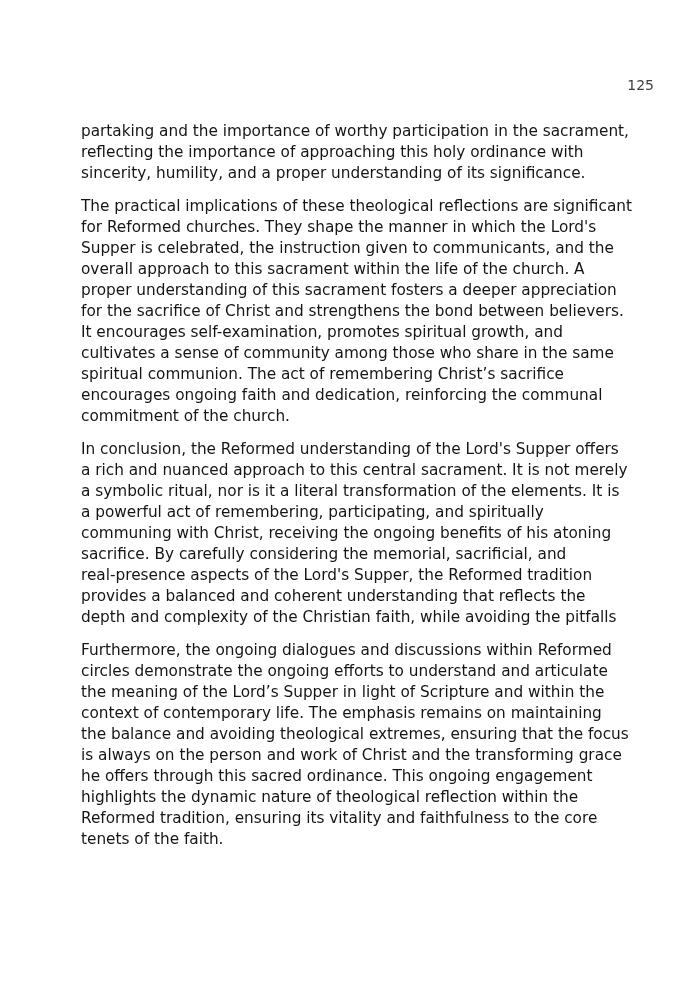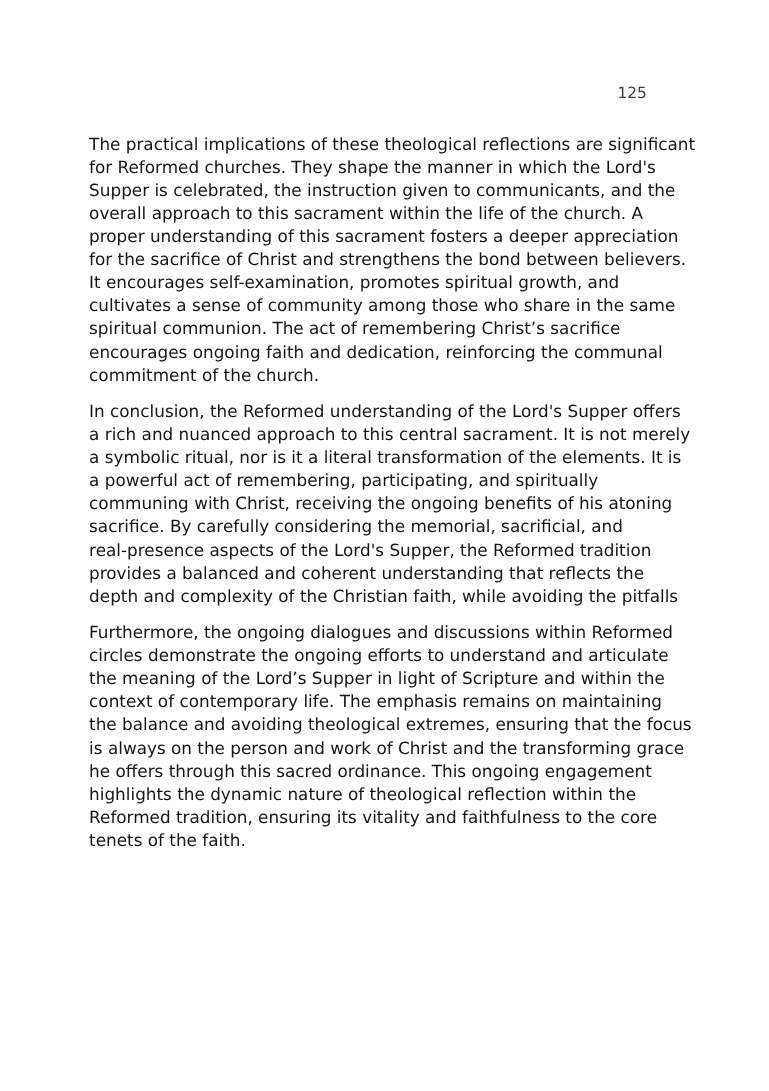--- a/index.html
+++ b/index.html
@@ -6,21 +6,21 @@
     margin: 0;
     padding: 0;
     background: #ffffff;
   }
   .page {
     position: relative;
     box-sizing: border-box;
     width: 699px;
     height: 992px;
     background: #ffffff;
-    padding: 78px 106px 0 81px;
+    padding: 78px 40px 0 81px;
     font-family: "DejaVu Sans", "Liberation Sans", sans-serif;
     color: #151515;
     overflow: hidden;
   }
   .page-number {
     text-align: right;
     padding-right: 5px;
     font-size: 14px;
     line-height: 14px;
     color: #3d3d3d;
@@ -35,20 +35,23 @@
     white-space: pre;
     letter-spacing: 0;
   }
 </style>
 </head>
 <body>
 
 <div class="page">
   <div class="page-number">125</div>
   <div class="content">
+    <p class="para">partaking and the importance of worthy participation in the sacrament,
+reflecting the importance of approaching this holy ordinance with
+sincerity, humility, and a proper understanding of its significance.</p>
     <p class="para">The practical implications of these theological reflections are significant
 for Reformed churches. They shape the manner in which the Lord's
 Supper is celebrated, the instruction given to communicants, and the
 overall approach to this sacrament within the life of the church. A
 proper understanding of this sacrament fosters a deeper appreciation
 for the sacrifice of Christ and strengthens the bond between believers.
 It encourages self-examination, promotes spiritual growth, and
 cultivates a sense of community among those who share in the same
 spiritual communion. The act of remembering Christ’s sacrifice
 encourages ongoing faith and dedication, reinforcing the communal

